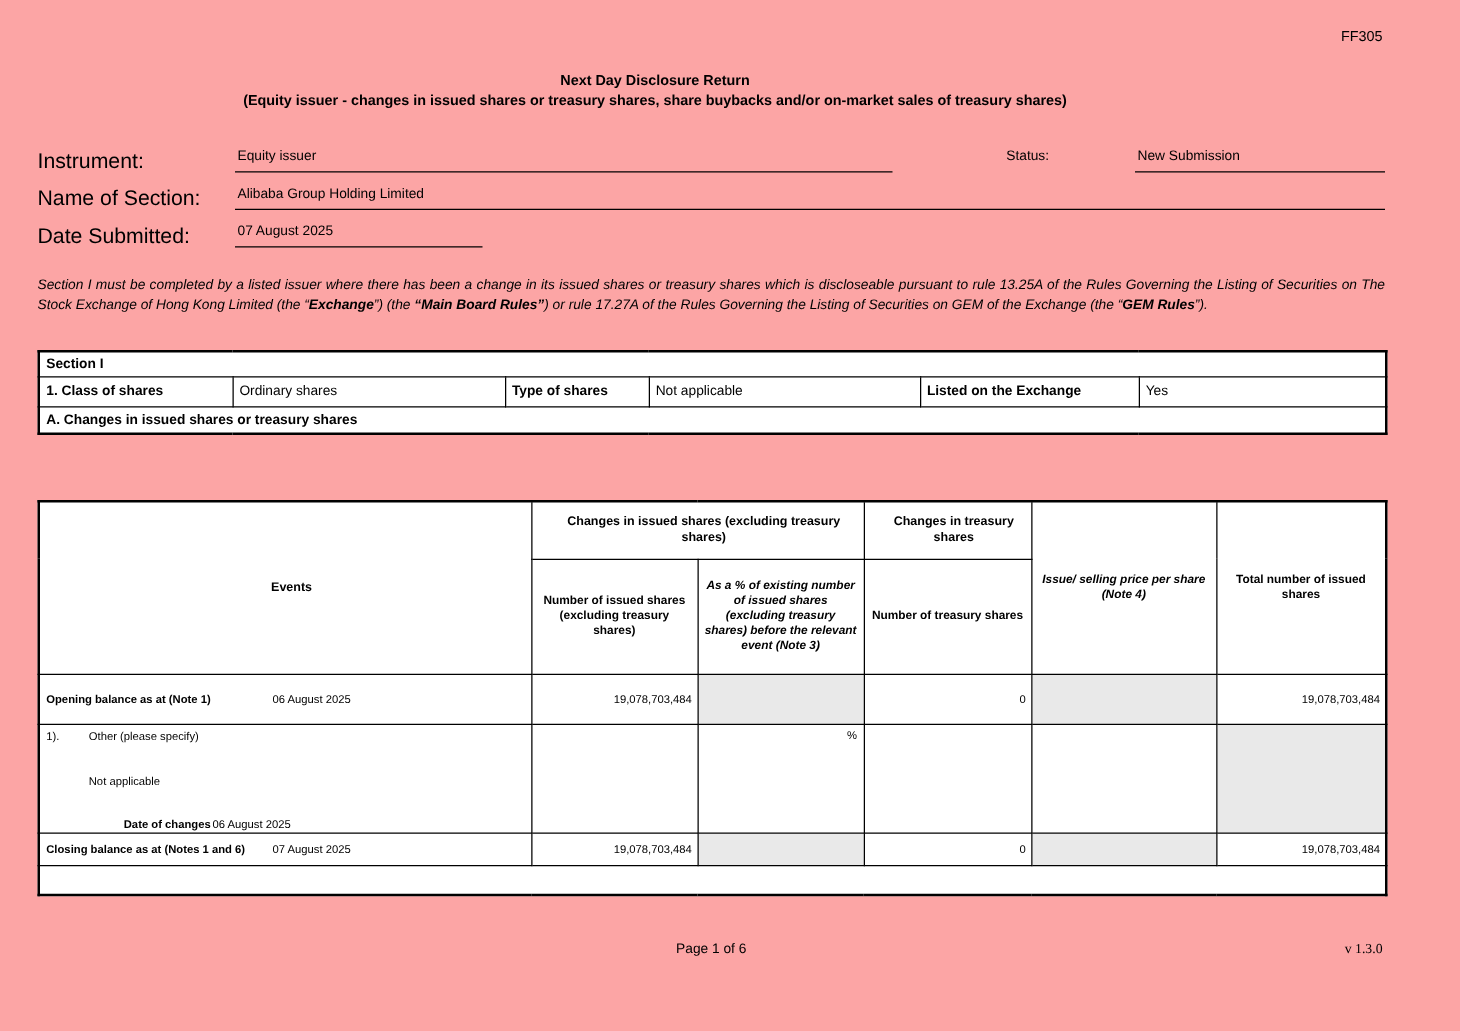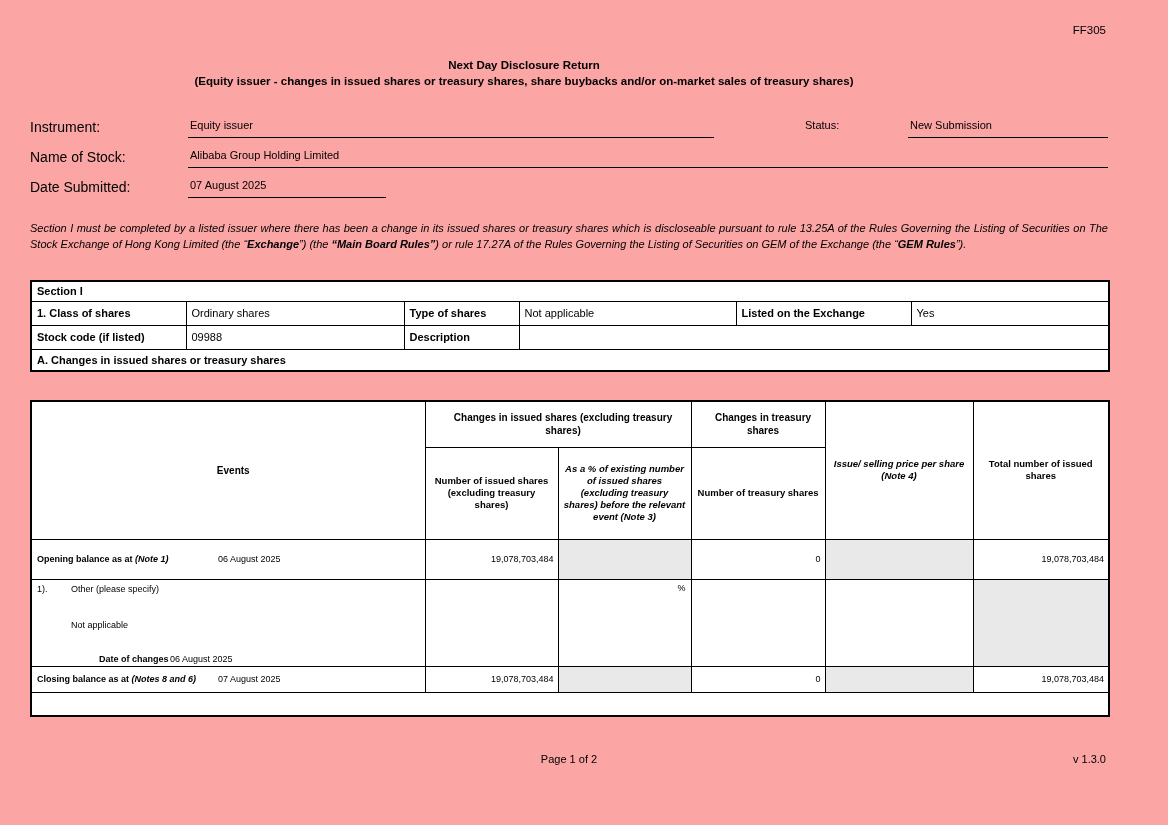--- a/index.html
+++ b/index.html
@@ -16,41 +16,41 @@
   
   .ff-code { position:absolute; top:24px; right:62px; font-size:11.5px; }
 
   
   .title { position:absolute; top:57px; left:0; width:1048px; text-align:center;
            font-weight:bold; font-size:11.5px; line-height:16px; }
 
   
   .meta { position:absolute; top:114px; left:30px; width:1078px; }
   .meta-row { position:relative; height:30px; }
-  .meta-label { position:absolute; left:0; top:5px; font-size:14px; }
+  .meta-label { position:absolute; left:0; top:5px; font-size:17px; }
   .fld { position:absolute; top:0; height:24px; border-bottom:1px solid #000;
          font-size:11px; padding:5px 0 0 2px; }
   .fld-instrument { left:158px; width:526px; }
   .status-label   { position:absolute; left:775px; top:5px; font-size:11px; }
   .fld-status     { left:878px; width:200px; }
   .fld-issuer     { left:158px; width:920px; }
   .fld-date       { left:158px; width:198px; }
 
   
   .legal { position:absolute; top:221px; left:30px; width:1078px;
            font-size:11px; font-style:italic; line-height:15.5px;
            text-align:justify; margin:0; }
   .legal b { font-weight:bold; }
 
   
   table { border-collapse:collapse; table-layout:fixed; background:#fff; }
   td { border:1px solid #000; padding:2px 5px; font-size:11px;
        vertical-align:middle; overflow:hidden; }
   .b  { font-weight:bold; }
-  .bi { font-weight:bold; font-style:italic; }
+  .bi { font-weight:bold; }
   .gray { background:#e9e9e9; }
 
   .tbl-section1 { position:absolute; top:280px; left:30px; width:1078px;
                   border:2px solid #000; }
   .tbl-section1 td { height:24px;margin-top:36px; }
   .tbl-section1 .hdr-row td { height:20px; }
   .tbl-section1 .a-row td { height:22px; }
   .cell-split { display:flex; justify-content:space-between; }
 
   .tbl-events { position:absolute; top:400px; left:30px; width:1078px;
@@ -71,21 +71,21 @@
   .lblwrap { display:inline-block; min-width:181px; }
   .evt-line1 { display:flex; padding-top:2px; }
   .evt-idx { width:34px; flex:0 0 34px; }
   .evt-line2 { margin-top:26px; margin-left:34px; }
   .evt-line3 { margin-top:24px; margin-left:34px; }
   .dol { display:inline-block; min-width:99px; font-weight:bold;padding-left:28px; }
 
   
   .footer-page { position:absolute; top:753px; left:30px; width:1078px;
                  text-align:center; font-size:11px; }
-  .footer-version { position:absolute; top:753px; right:62px; font-size:11px; }
+  .footer-version { position:absolute; top:753px; right:62px; font-size:11px;font-family:Liberation Serif, serif; }
 </style>
 </head>
 <body>
 
 <div class="page">
 
   <div class="ff-code">FF305</div>
 
   <div class="title">
     <div>Next Day Disclosure Return</div>
@@ -93,21 +93,21 @@
   </div>
 
   <div class="meta">
     <div class="meta-row">
       <span class="meta-label">Instrument:</span>
       <span class="fld fld-instrument">Equity issuer</span>
       <span class="status-label">Status:</span>
       <span class="fld fld-status">New Submission</span>
     </div>
     <div class="meta-row">
-      <span class="meta-label">Name of Stock:</span>
+      <span class="meta-label">Name of Section:</span>
       <span class="fld fld-issuer">Alibaba Group Holding Limited</span>
     </div>
     <div class="meta-row">
       <span class="meta-label">Date Submitted:</span>
       <span class="fld fld-date">07 August 2025</span>
     </div>
   </div>
 
   <p class="legal"><span>Section I must be completed by a listed issuer where there has been a change in its issued shares or treasury shares which is discloseable pursuant to rule 13.25A of the Rules Governing the Listing of Securities on The Stock Exchange of Hong Kong Limited (the “</span><b>Exchange</b><span>”) (the </span><b>“Main Board Rules”</b><span>) or rule 17.27A of the Rules Governing the Listing of Securities on GEM of the Exchange (the “</span><b>GEM Rules</b><span>”).</span></p>
 
@@ -124,26 +124,20 @@
         <tr class="hdr-row">
       <td colspan="6" class="b">Section I</td>
     </tr>
     <tr>
       <td class="b">1. Class of shares</td>
       <td>Ordinary shares</td>
       <td class="b">Type of shares</td>
       <td>Not applicable</td>
       <td class="b">Listed on the Exchange</td>
       <td>Yes</td>
-    </tr>
-    <tr>
-      <td class="b">Stock code (if listed)</td>
-      <td>09988</td>
-      <td class="b">Description</td>
-      <td colspan="3"></td>
     </tr>
     <tr class="a-row">
       <td colspan="6" class="b">A. Changes in issued shares or treasury shares</td>
     </tr>
   </tbody>
     </table>
 
   <table class="tbl-events">
     <colgroup>
       <col style="width:394px">
@@ -188,30 +182,30 @@
         </div>
       </td>
       <td class="datacell"></td>
       <td class="pct-cell">%</td>
       <td class="datacell"></td>
       <td class="datacell"></td>
       <td class="gray"></td>
     </tr>
     <tr class="row-closing">
       <td class="datacell">
-        <span class="lblwrap"><span class="b">Closing balance as at</span> <span class="bi">(Notes 8 and 6)</span></span><span>07 August 2025</span>
+        <span class="lblwrap"><span class="b">Closing balance as at</span> <span class="bi">(Notes 1 and 6)</span></span><span>07 August 2025</span>
       </td>
       <td class="num">19,078,703,484</td>
       <td class="gray"></td>
       <td class="num">0</td>
       <td class="gray"></td>
       <td class="num">19,078,703,484</td>
     </tr>
     <tr class="row-empty">
       <td colspan="6"></td>
     </tr>
   </tbody>
     </table>
 
-  <div class="footer-page">Page 1 of 2</div>
+  <div class="footer-page">Page 1 of 6</div>
   <div class="footer-version">v 1.3.0</div>
 
 </div>
 
 </body></html>

